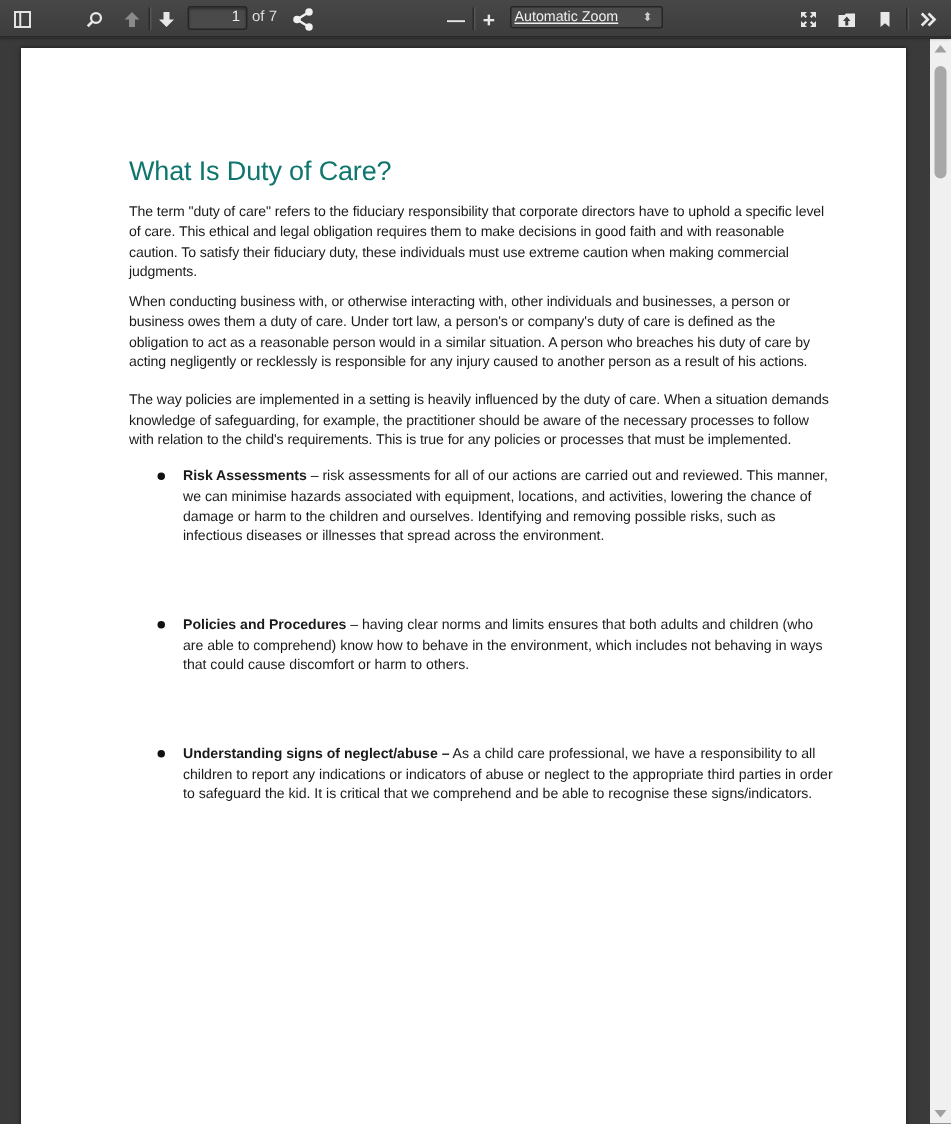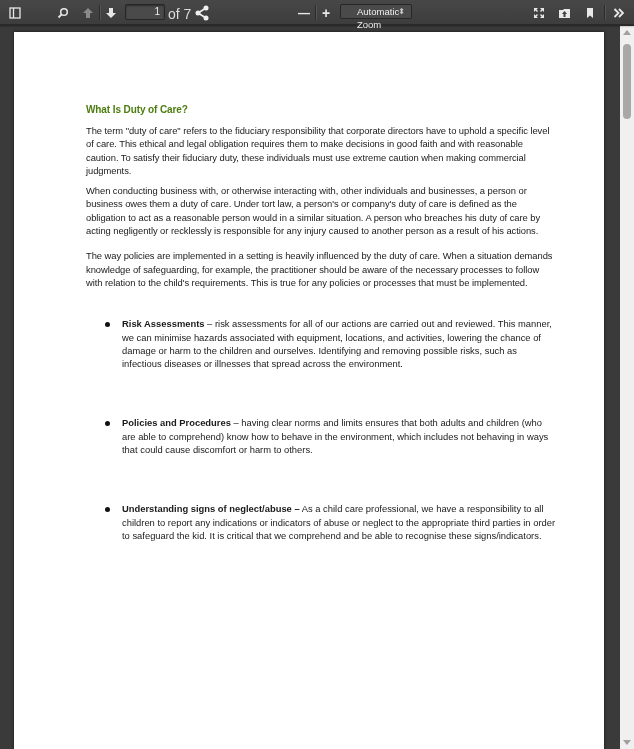--- a/index.html
+++ b/index.html
@@ -12,37 +12,37 @@
       z-index: 5;
     }
     .tb-btn { position: absolute; top: 3px; height: 19px; display: flex; align-items: center; justify-content: center; color: #e8e8e8; cursor: pointer; }
     .tb-sep { position: absolute; top: 5px; width: 1px; height: 15px; background: #2b2b2b; box-shadow: 1px 0 0 #555; }
     .page-input {
       position: absolute; left: 125px; top: 4px; width: 40px; height: 16px;
       background: #4a4a4a; border: 1px solid #262626; border-radius: 2px;
       color: #eee; font-size: 10px; text-align: right; padding-right: 4px; line-height: 14px;
       box-shadow: inset 0 1px 2px rgba(0,0,0,0.4);
     }
-    .page-of { position: absolute; left: 168px; top: 6px; font-size: 14px; color: #ddd; }
+    .page-of { position: absolute; left: 168px; top: 6px; font-size: 10px; color: #ddd; }
     .zoom-select {
-      position: absolute; left: 340px; top: 4px; width: 72px; height: 15px;
+      position: absolute; left: 340px; top: 4px; width: 102px; height: 15px;
       background: #4a4a4a; border: 1px solid #262626; border-radius: 2px;
-      color: #eee; font-size: 9.5px; padding-left: 16px; line-height: 13px;
+      color: #eee; font-size: 9.5px; padding-left: 2px; line-height: 13px; text-decoration: underline;
     }
     .zoom-select .caret { position: absolute; right: 6px; top: 0; font-size: 8px; color: #ccc; }
     .viewer { position: absolute; left: 0; top: 26px; width: 634px; height: 723px; background: #3a3a3a; }
     .page {
       position: absolute; left: 14px; top: 6px; width: 590px; height: 740px;
       background: #fff; box-shadow: 0 0 3px rgba(0,0,0,0.6);
       font-family: "Liberation Sans", sans-serif; color: #1a1a1a;
     }
     .content { position: absolute; left: 72px; top: 72px; width: 470px; }
-    h1.sec { font-size: 10px; font-weight: bold; color: #4d7c0f; margin-bottom: 9px; letter-spacing: -0.1px; }
+    h1.sec { font-size: 18px; font-weight: normal; color: #0f766e; margin-bottom: 9px; letter-spacing: -0.1px; }
     p.body { font-size: 9.4px; line-height: 13.3px; margin-bottom: 7px; letter-spacing: -0.05px; }
-    ul.bul { list-style: none; margin-top: 28px; }
+    ul.bul { list-style: none; margin-top: 11px; }
     ul.bul li { position: relative; padding-left: 36px; font-size: 9.4px; line-height: 13.3px; margin-bottom: 46px; }
     ul.bul li .dot { position: absolute; left: 19px; top: 5px; width: 5px; height: 5px; border-radius: 50%; background: #111; }
     ul.bul li b { font-weight: bold; }
     h1.sec2 { margin-top: -6px; }
     .scrollbar { position: absolute; right: 0; top: 26px; width: 14px; height: 723px; background: #f0f0f0; }
     .sb-up { position: absolute; left: 3px; top: 4px; width: 0; height: 0; border-left: 4px solid transparent; border-right: 4px solid transparent; border-bottom: 5px solid #a0a0a0; }
     .sb-thumb { position: absolute; left: 3px; top: 18px; width: 8px; height: 75px; background: #a8a8a8; border-radius: 4px; }
     .sb-down { position: absolute; left: 3px; bottom: 4px; width: 0; height: 0; border-left: 4px solid transparent; border-right: 4px solid transparent; border-top: 5px solid #a0a0a0; }
   </style>
 </head>

